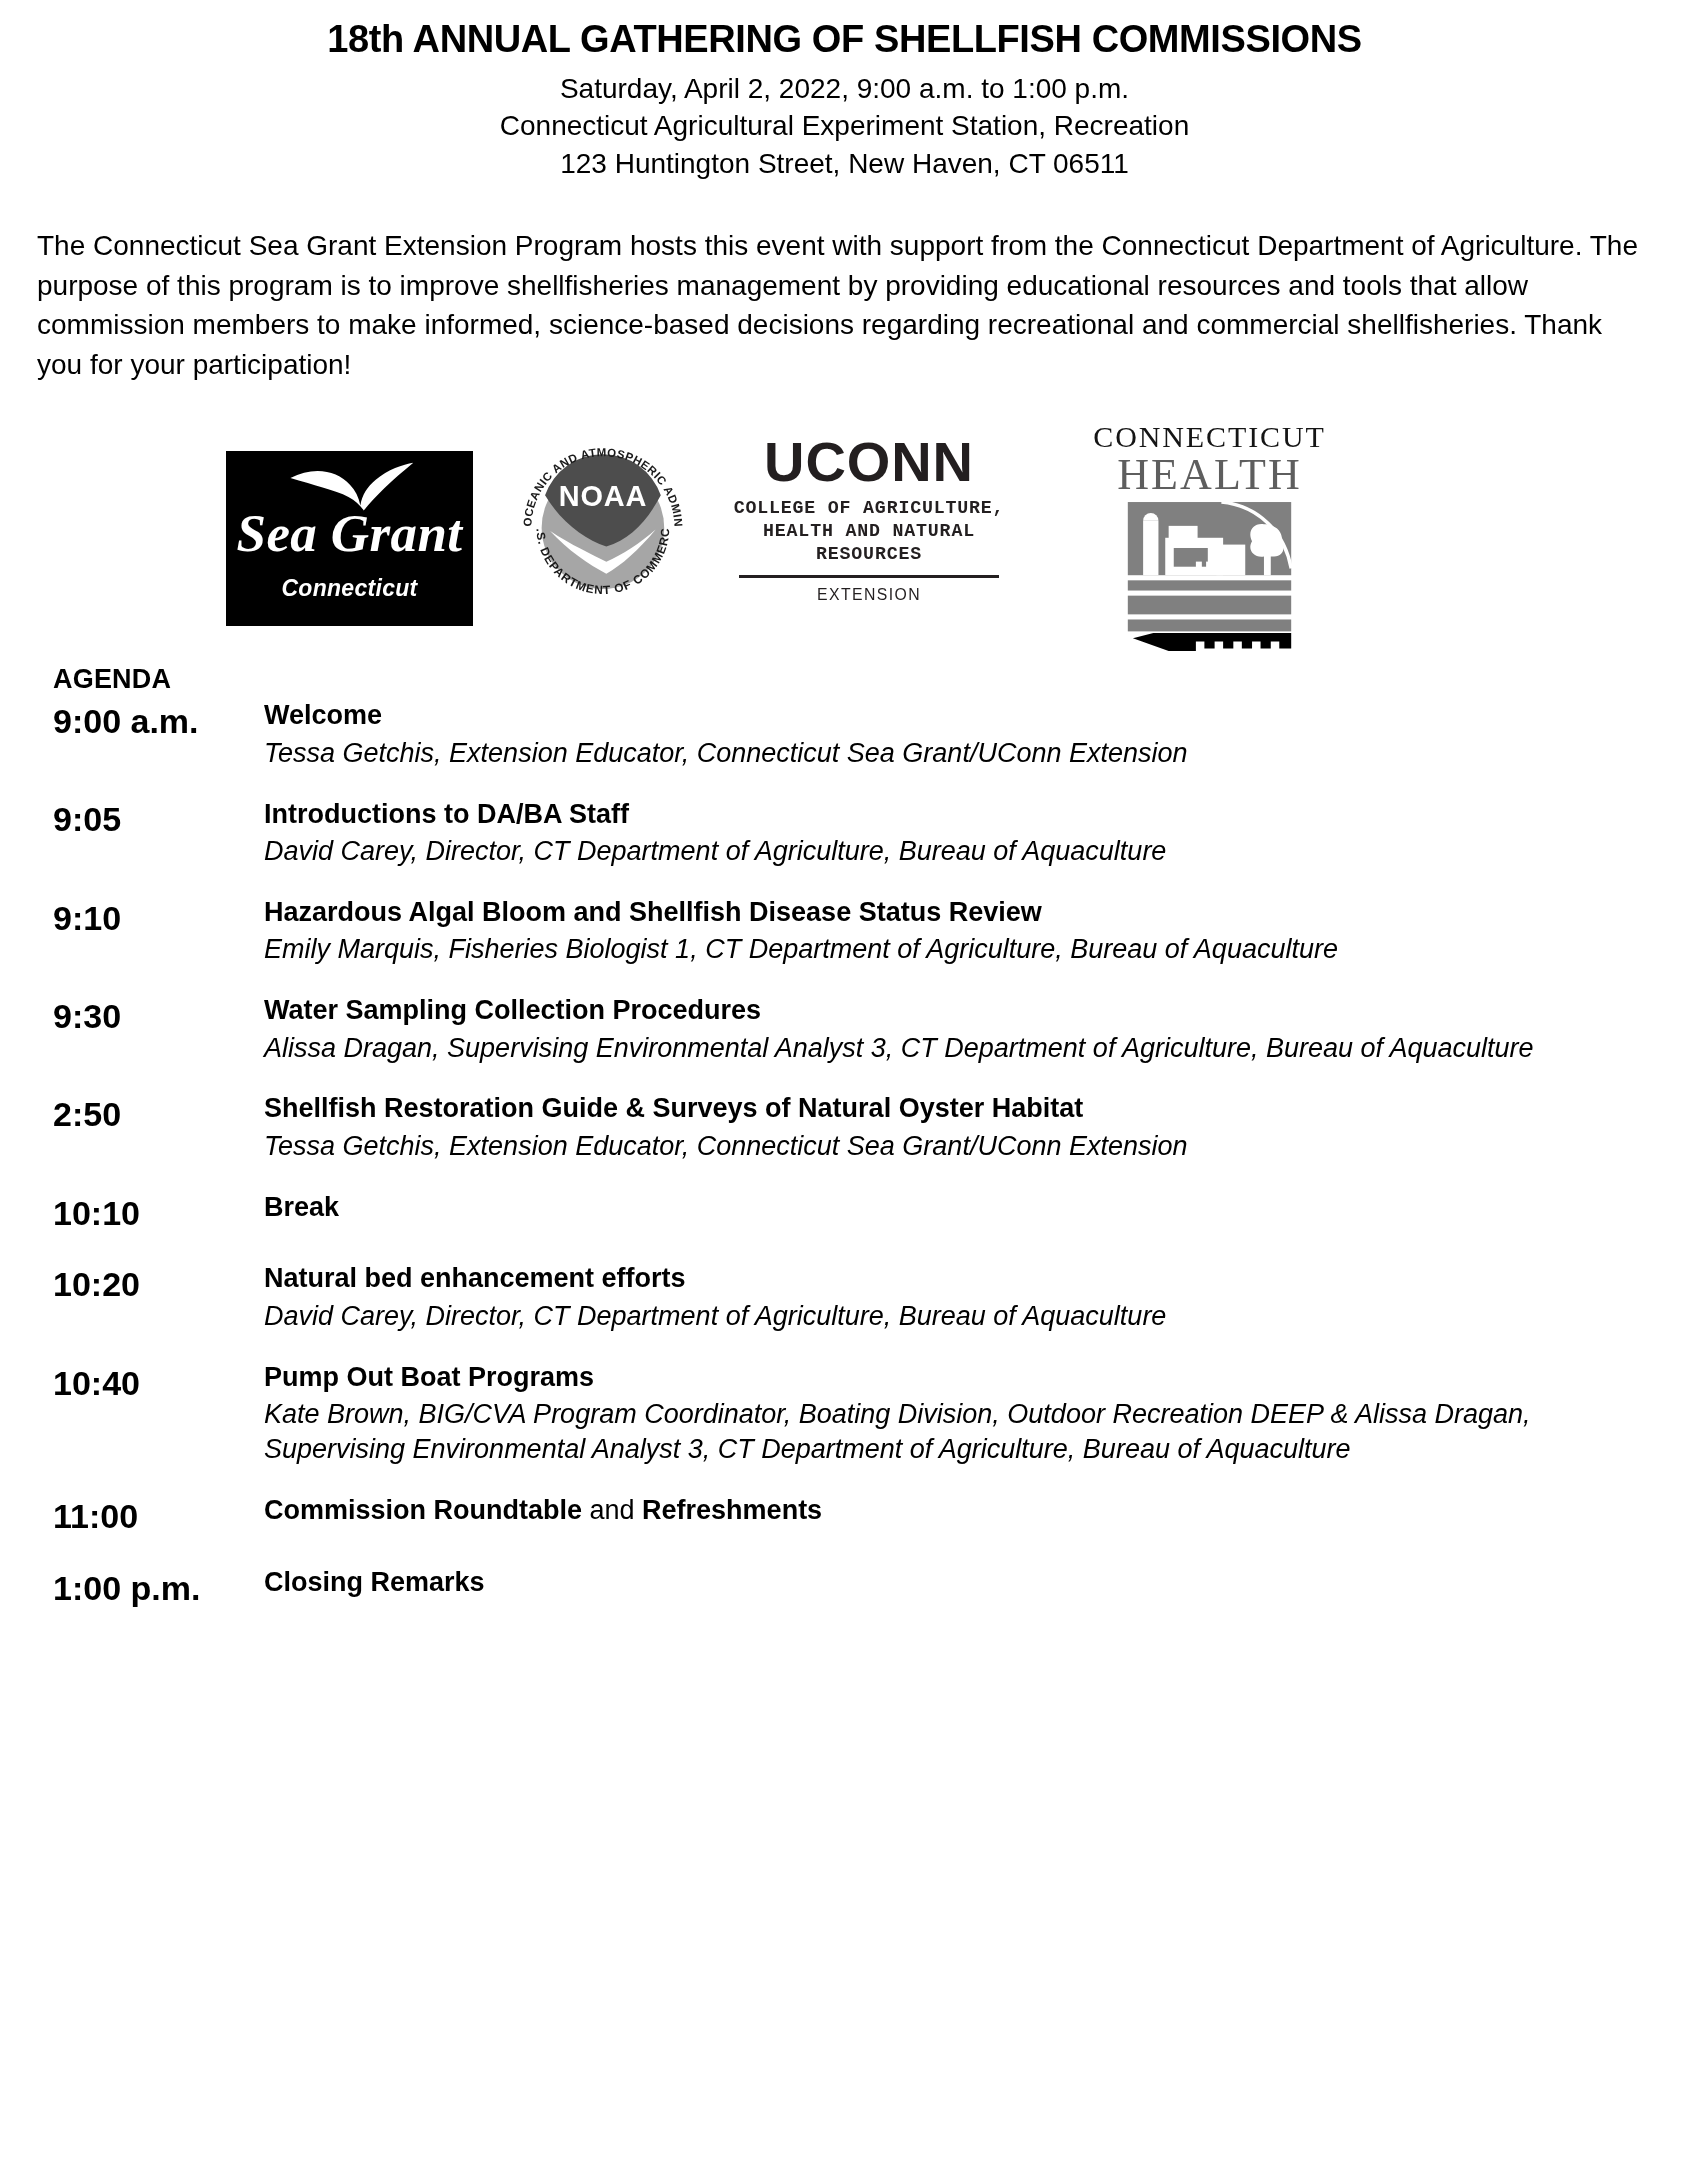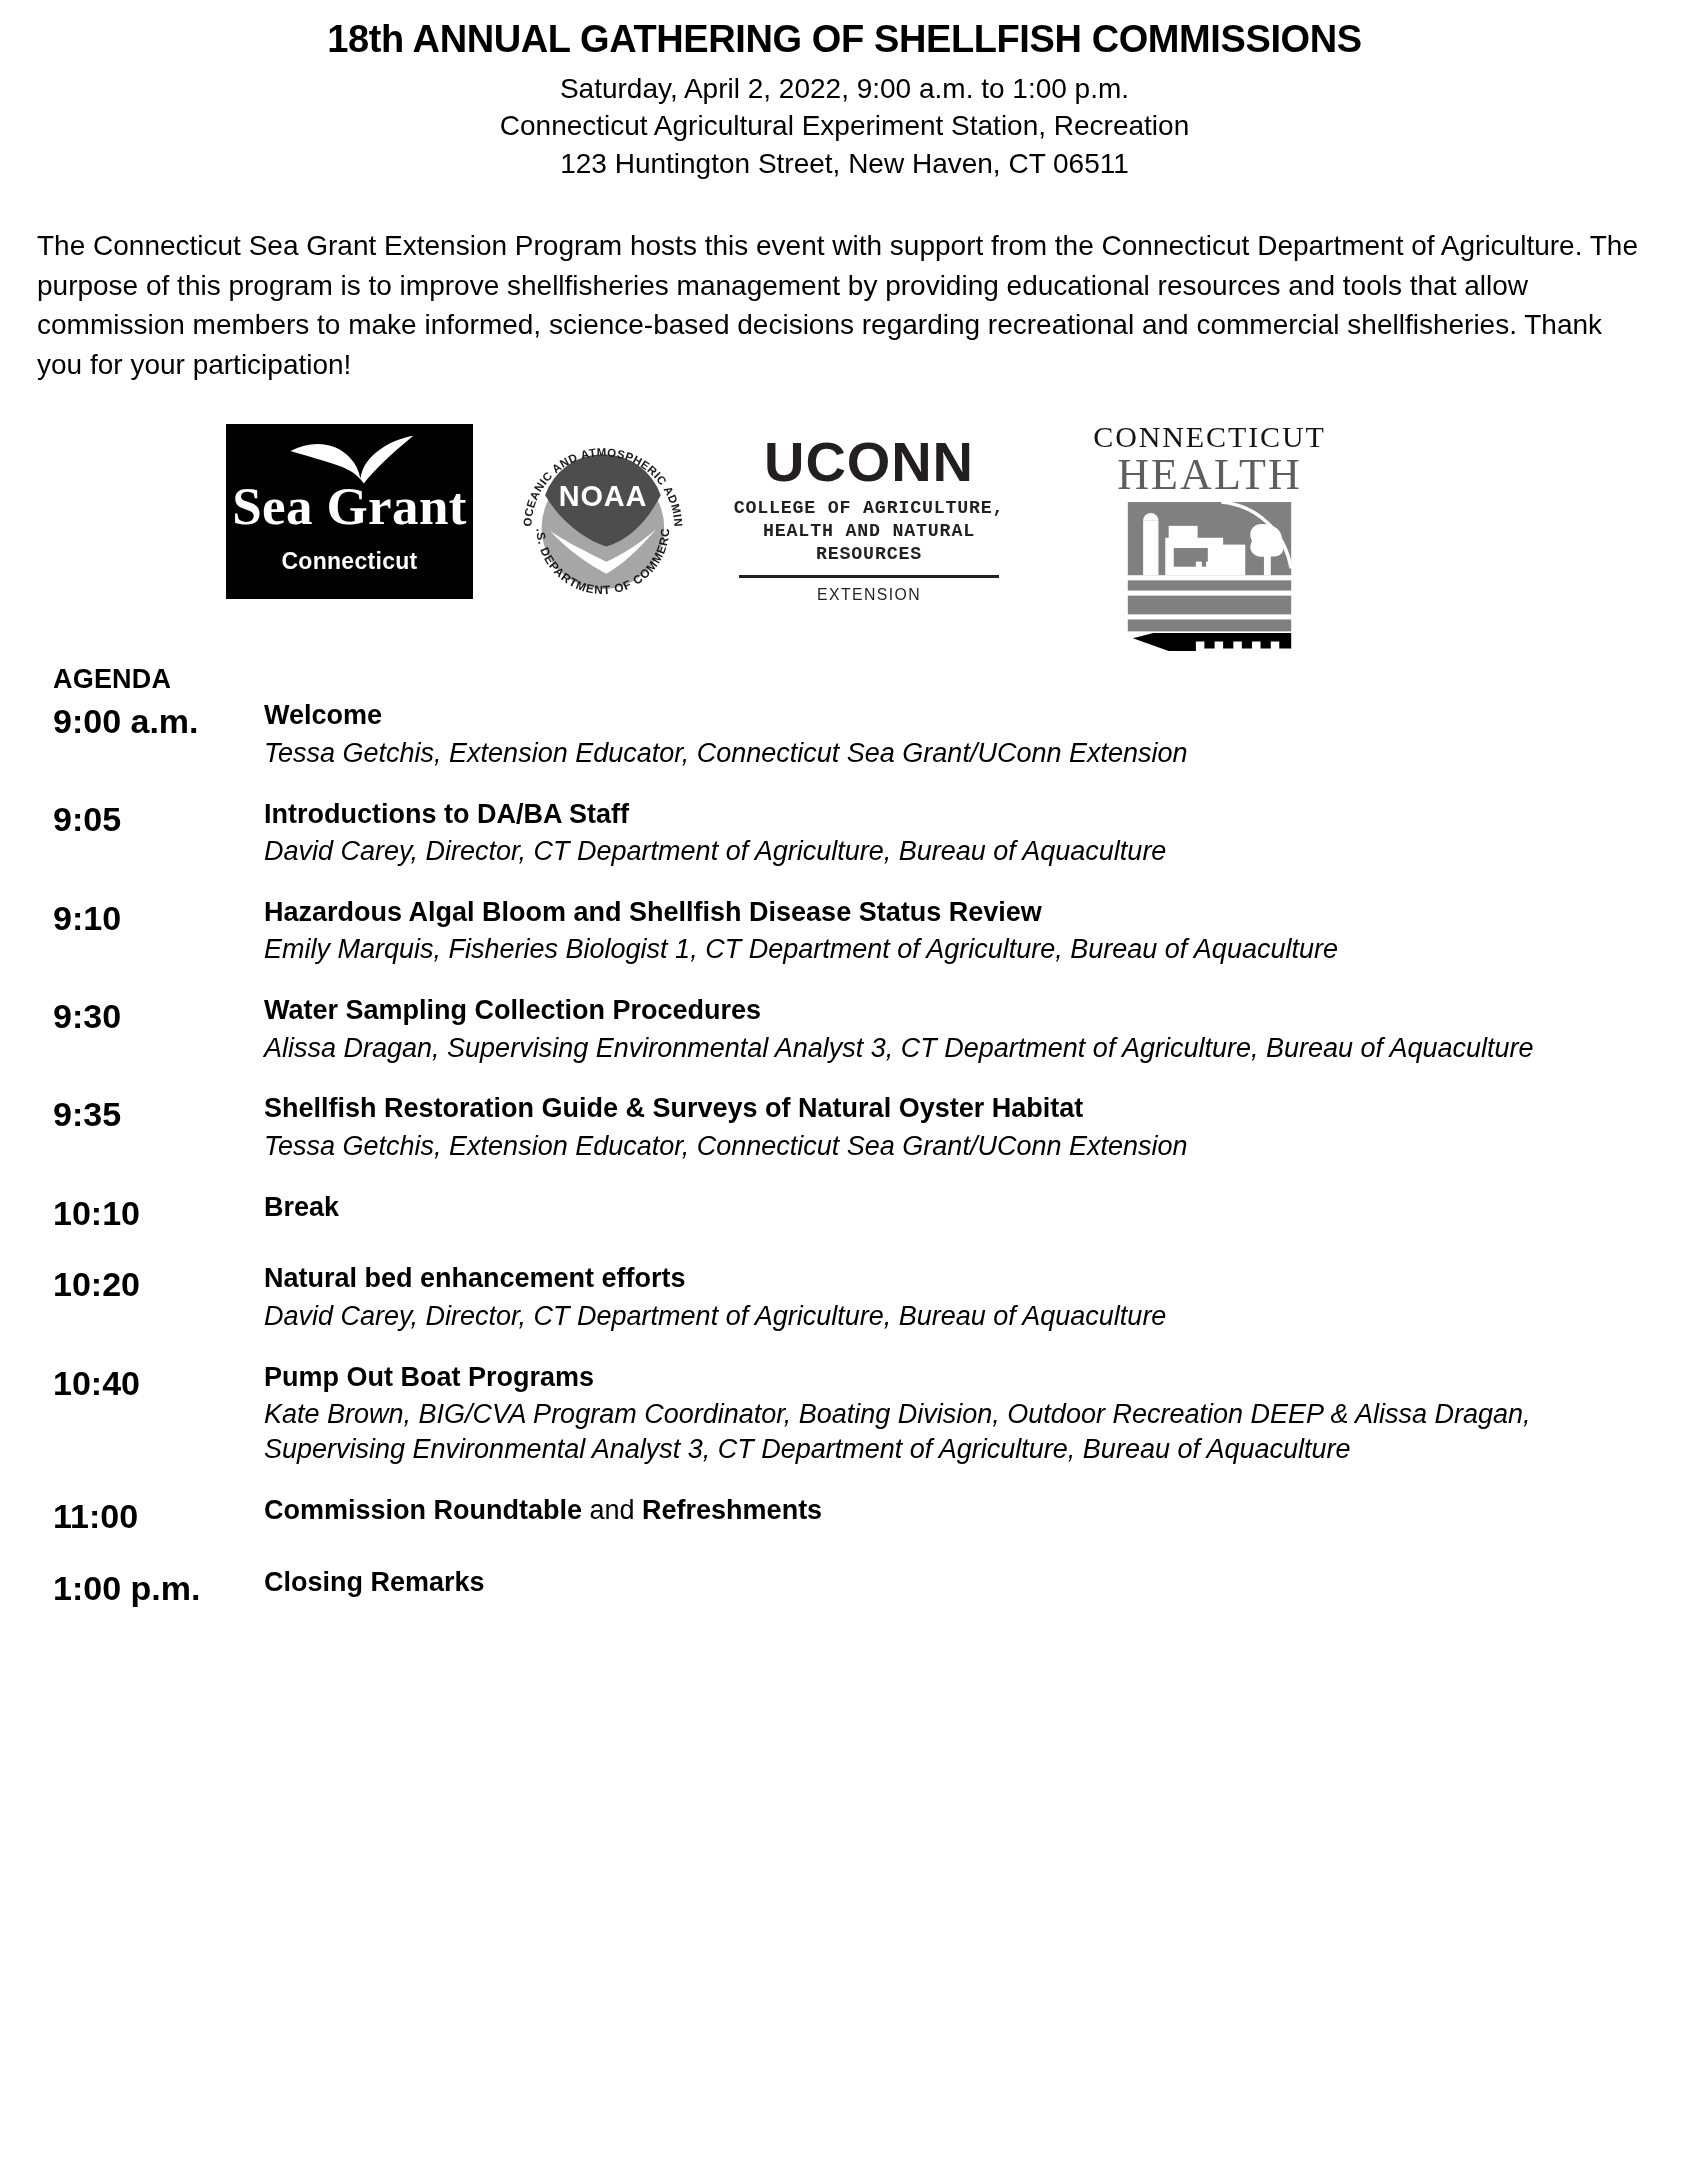--- a/index.html
+++ b/index.html
@@ -57,26 +57,27 @@
   .logo-row {
     position: relative;
     height: 230px;
     margin-top: 37px;
   }
 
   
   .logo-seagrant {
     position: absolute;
     left: 226px;
-    top: 2px;
+    top: 29px;
     width: 247px;
     height: 175px;
     background: #000000;
     color: #ffffff;
     overflow: hidden;
+    font-style: italic;
   }
   .sg-bird {
     position: absolute;
     left: 61px;
     top: 10.2px;
     width: 128px;
     height: 53px;
   }
   .sg-main {
     position: absolute;
@@ -342,21 +343,21 @@
           </div>
         </div>
         <div class="agenda-row">
           <div class="agenda-time">9:30</div>
           <div class="agenda-body">
             <div class="agenda-topic">Water Sampling Collection Procedures</div>
             <div class="agenda-speaker">Alissa Dragan, Supervising Environmental Analyst 3, CT Department of Agriculture, Bureau of Aquaculture</div>
           </div>
         </div>
         <div class="agenda-row">
-          <div class="agenda-time">9:35</div>
+          <div class="agenda-time">2:50</div>
           <div class="agenda-body">
             <div class="agenda-topic">Shellfish Restoration Guide &amp; Surveys of Natural Oyster Habitat</div>
             <div class="agenda-speaker">Tessa Getchis, Extension Educator, Connecticut Sea Grant/UConn Extension</div>
           </div>
         </div>
         <div class="agenda-row">
           <div class="agenda-time">10:10</div>
           <div class="agenda-body">
             <div class="agenda-topic">Break</div>
           </div>

